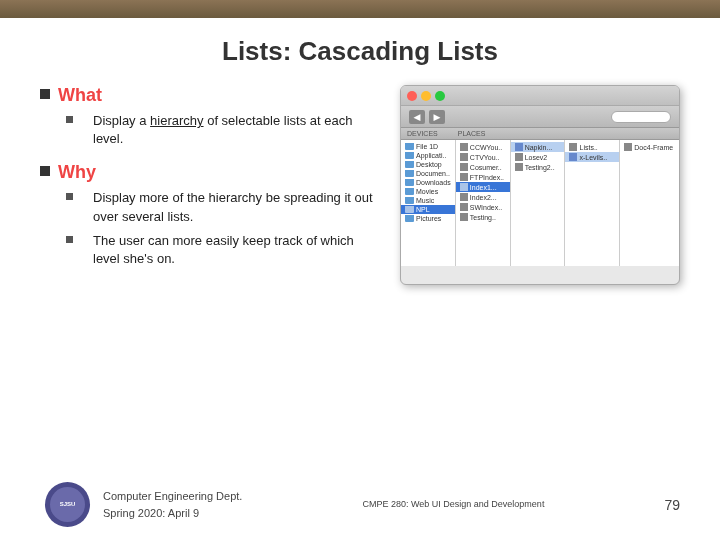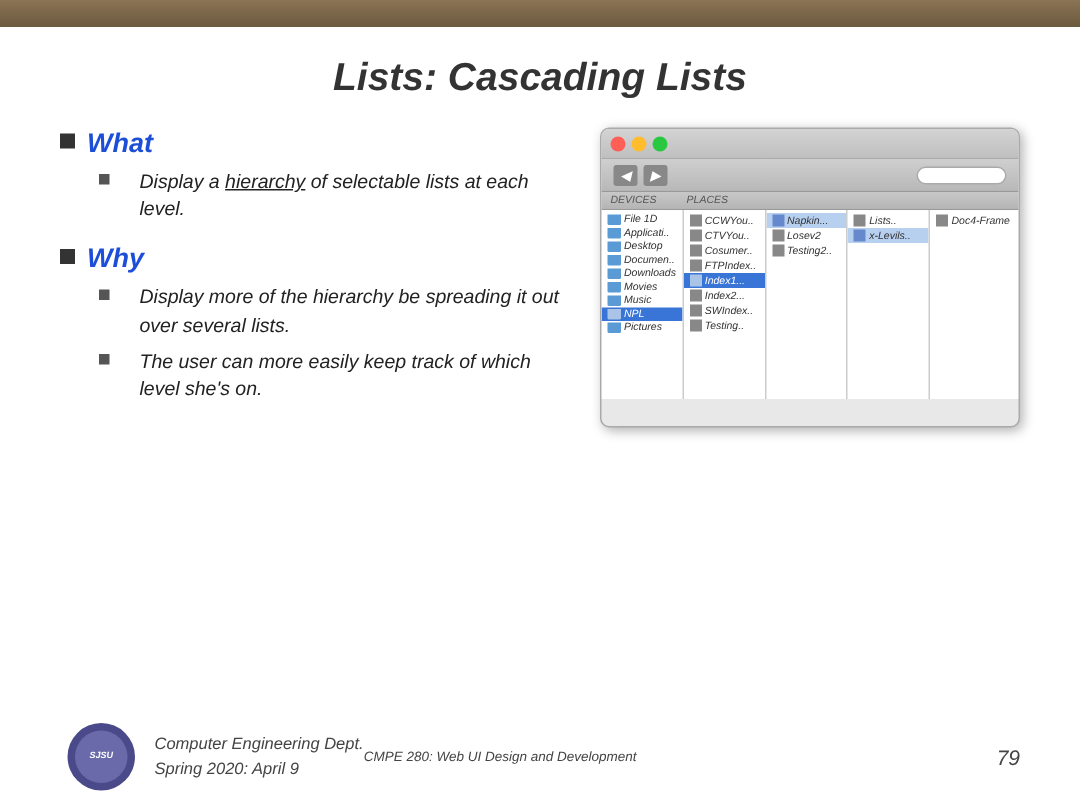--- a/index.html
+++ b/index.html
@@ -18,21 +18,20 @@
     .top-bar {
       height: 18px;
       background: linear-gradient(to bottom, #8b7355, #6b5a3e);
       width: 100%;
     }
 
     .slide-container {
       padding: 18px 40px 10px 40px;
       height: 522px;
       position: relative;
-      font-style: italic;
     }
 
     .slide-title {
       font-size: 26px;
       font-weight: bold;
       color: #333;
       text-align: center;
       margin-bottom: 18px;
     }
 
@@ -66,21 +65,21 @@
       width: 10px;
       height: 10px;
       background: #333;
       flex-shrink: 0;
       margin-top: 4px;
     }
 
     .bullet-main-text {
       font-size: 18px;
       font-weight: bold;
-      color: #1d4ed8;
+      color: #ef4444;
     }
 
     .sub-bullets {
       padding-left: 26px;
     }
 
     .sub-bullet {
       display: flex;
       align-items: flex-start;
       gap: 20px;
@@ -279,20 +278,21 @@
 
     .footer-left-text {
       margin-left: 8px;
       font-size: 11px;
       color: #444;
       line-height: 1.5;
     }
 
     .footer-center-text {
       flex: 1;
+      text-align: center;
       font-size: 9px;
       color: #444;
       line-height: 1.5;
     }
 
     .footer-page-num {
       font-size: 14px;
       color: #444;
       font-weight: normal;
     }

